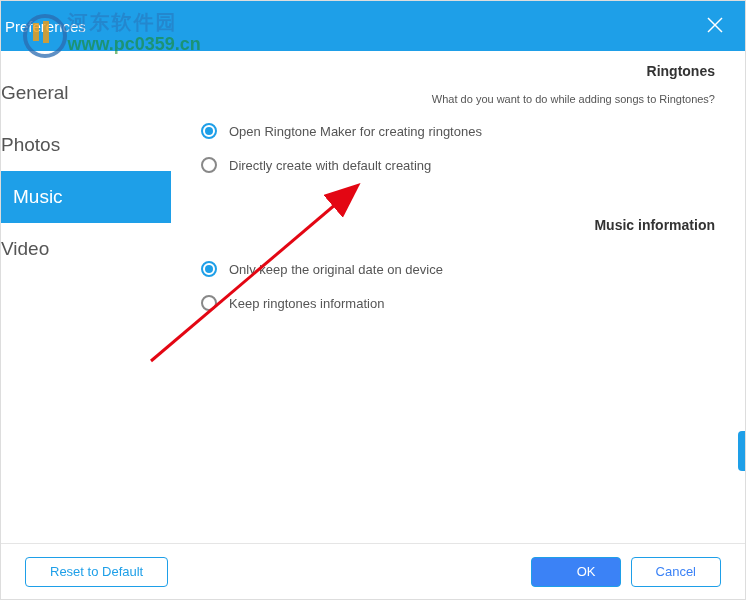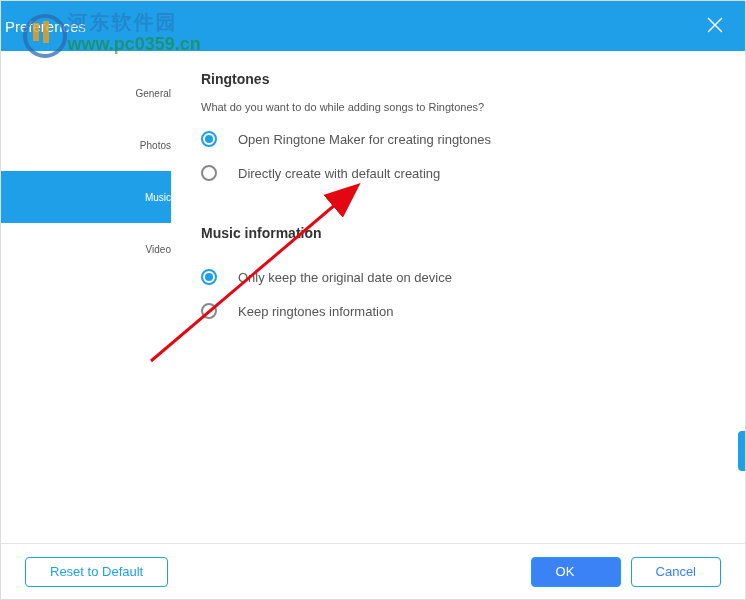--- a/index.html
+++ b/index.html
@@ -6,36 +6,36 @@
 body { width: 746px; height: 600px; background: #fff; position: relative; overflow: hidden; border: 1px solid #ddd; }
 
 .titlebar { height: 50px; background: #1e9fe8; display: flex; align-items: center; padding: 0 4px; color: #fff; position: relative; }
 .titlebar .title { font-size: 15px; font-weight: 400; }
 .titlebar .close { position: absolute; right: 20px; top: 14px; cursor: pointer; }
 .titlebar .close svg { stroke: #fff; }
 
 .content { display: flex; height: 494px; }
 
 .sidebar { width: 170px; background: #fff; display: flex; flex-direction: column; padding-top: 16px; }
-.sidebar-item { height: 52px; display: flex; align-items: center; justify-content: flex-end; font-size: 10px; color: #555; cursor: pointer; }
+.sidebar-item { height: 52px; display: flex; align-items: center; justify-content: flex-start; font-size: 19px; color: #555; cursor: pointer; }
 .sidebar-item.active { background: #1e9fe8; color: #fff; padding-left: 12px; }
 
-.main { flex: 1; padding: 20px 30px; position: relative; }
+.main { flex: 1; padding: 12px 30px; position: relative; text-align: right; }
 .section-title { font-size: 14px; font-weight: 700; color: #333; margin-bottom: 14px; }
 .section-desc { font-size: 11px; color: #555; margin-bottom: 18px; }
-.radio-row { display: flex; align-items: center; margin-bottom: 18px; cursor: pointer; gap: 9px; }
+.radio-row { display: flex; align-items: center; margin-bottom: 18px; cursor: pointer; }
 .radio { width: 16px; height: 16px; border: 2px solid #888; border-radius: 50%; margin-right: 12px; position: relative; flex-shrink: 0; }
 .radio.selected { border-color: #1e9fe8; }
 .radio.selected::after { content: ""; position: absolute; width: 8px; height: 8px; background: #1e9fe8; border-radius: 50%; top: 2px; left: 2px; }
 .radio-label { font-size: 13px; color: #555; }
 
 .section-gap { height: 26px; }
 
 .footer { position: absolute; bottom: 0; left: 0; right: 0; height: 56px; border-top: 1px solid #e5e5e5; display: flex; align-items: center; padding: 0 24px; background: #fff; }
-.btn { height: 30px; padding: 0 24px; border-radius: 4px; font-size: 13px; cursor: pointer; display: flex; align-items: center; justify-content: flex-start; border: 1px solid #1e9fe8; }
+.btn { height: 30px; padding: 0 24px; border-radius: 4px; font-size: 13px; cursor: pointer; display: flex; align-items: center; justify-content: flex-end; border: 1px solid #1e9fe8; }
 .btn-outline { background: #fff; color: #1e9fe8; }
 .btn-primary { background: #3b82f6; color: #fff; min-width: 90px; }
 .btn-cancel { background: #fff; color: #3b82f6; min-width: 90px; }
 .footer-spacer { flex: 1; }
 .footer .btn + .btn { margin-left: 10px; }
 
 .watermark { position: absolute; top: 8px; left: 22px; pointer-events: none; z-index: 10; }
 .wm-logo { width: 36px; height: 36px; position: relative; display: inline-block; vertical-align: middle; }
 .wm-logo::before { content: ""; position: absolute; width: 36px; height: 36px; border: 4px solid #2b6bb0; border-radius: 50%; opacity: 0.75; }
 .wm-logo .bar { position: absolute; background: #f39c12; opacity: 0.8; }

